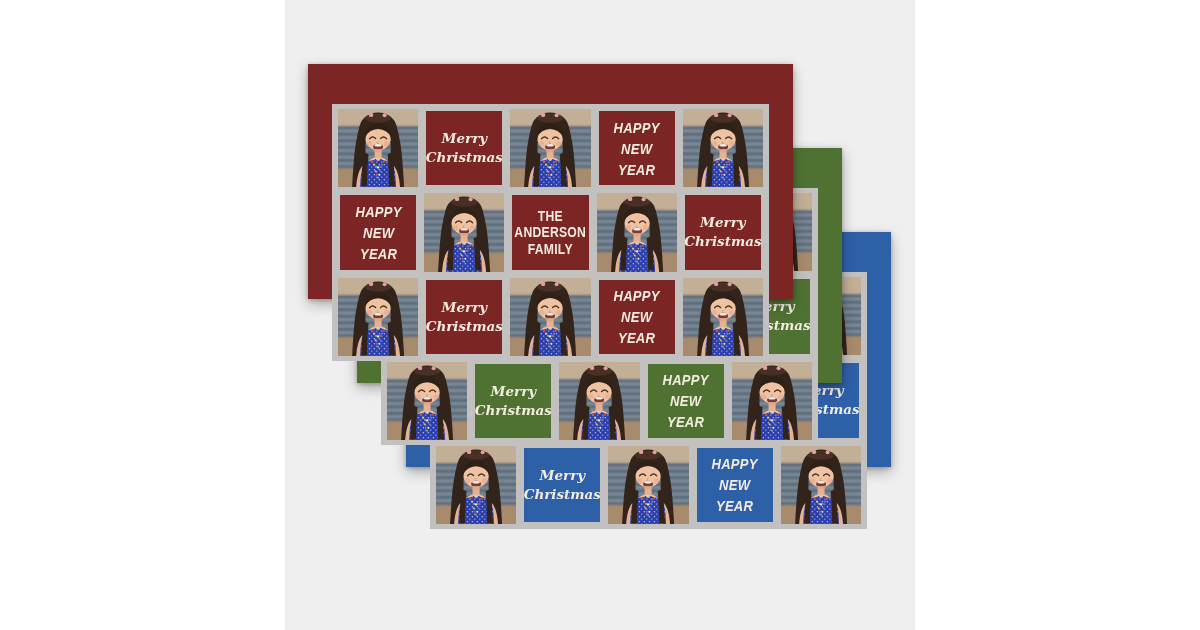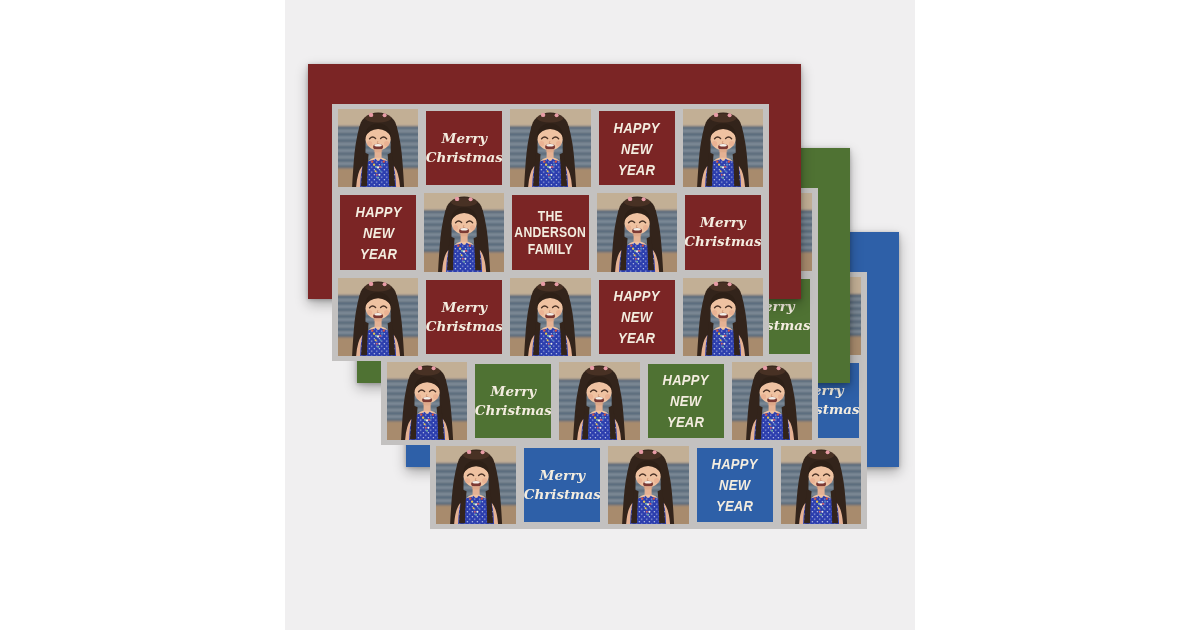--- a/index.html
+++ b/index.html
@@ -9,21 +9,20 @@
     font-family:"Liberation Sans",sans-serif;
   }
   .stage{
     position:absolute;left:285px;top:0;width:630px;height:630px;
     background:var(--stage,#f0eff0);
   }
   .sheet{
     position:absolute;width:485px;height:235px;
     background:var(--sheet,#555);
     box-shadow:0 5px 12px rgba(0,0,0,.30), 0 1px 4px rgba(0,0,0,.22);
-    padding-left:8px;
   }
   .sheet-red{left:308px;top:64px;z-index:3;}
   .sheet-green{left:357px;top:148px;z-index:2;}
   .sheet-blue{left:406px;top:232px;z-index:1;}
   .panel{
     position:absolute;left:24px;top:40px;width:437px;height:257px;
     background:var(--panel,#c3c1c0);
     box-sizing:border-box;padding:5px 6px;
     display:grid;grid-template-columns:repeat(5,1fr);grid-template-rows:repeat(3,1fr);
     gap:6px;

